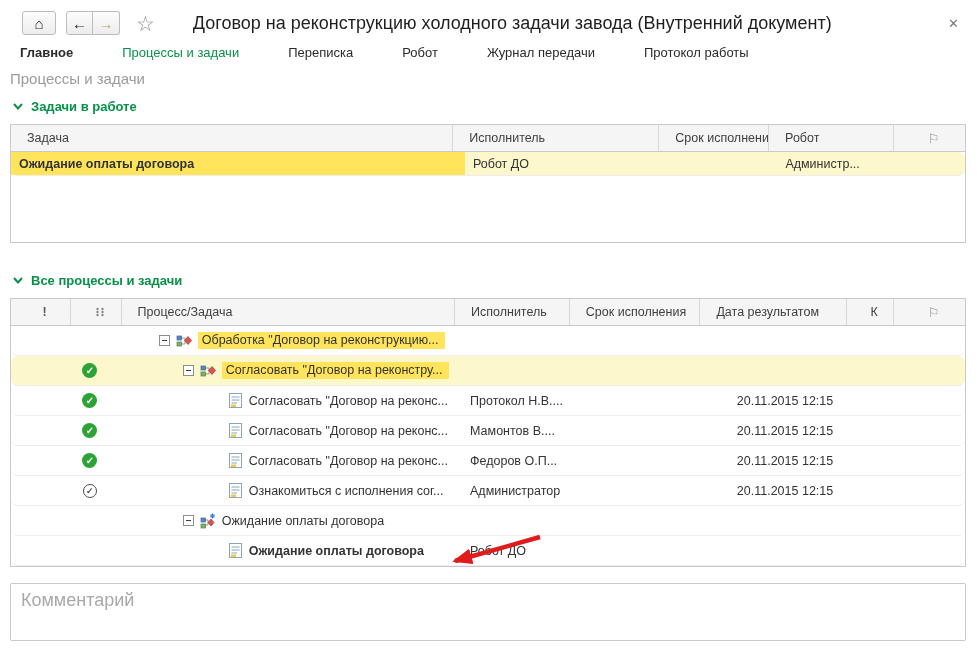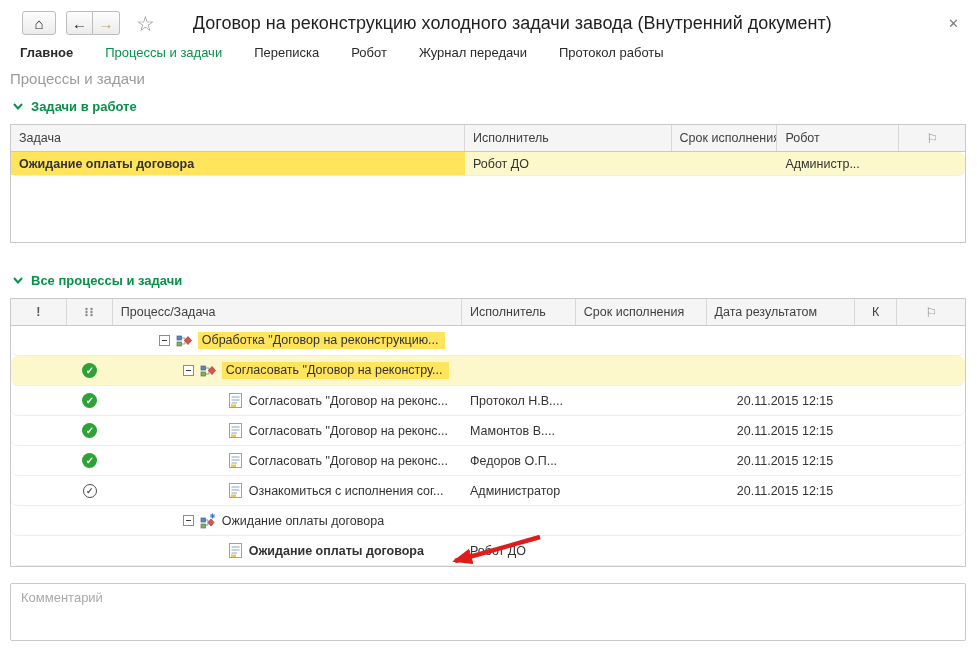--- a/index.html
+++ b/index.html
@@ -18,39 +18,39 @@
   }
   .btn-home { width:34px; font-size:15px; }
   .nav-group { display:flex; margin-left:10px; }
   .btn-back { width:27px; border-radius:3px 0 0 3px; font-size:15px; font-weight:bold; }
   .btn-fwd  { width:27px; border-radius:0 3px 3px 0; border-left:none; font-size:15px; font-weight:bold; color:#bfa85e; }
   .star { margin-left:16px; font-size:21px; color:#8f8f8f; line-height:1; cursor:pointer; }
   .win-title { margin-left:38px; font-size:18px; color:#1f1f1f; white-space:nowrap; overflow:hidden; }
   .win-close { margin-left:auto; color:#7a7a7a; font-size:13px; cursor:pointer; padding:2px 4px; }
 
   
-  .tabs { display:flex; gap:32px; padding:5px 0 9px 20px; font-size:13px; }
+  .tabs { display:flex; gap:49px; padding:5px 0 9px 20px; font-size:13px; }
   .tab { color:#2b2b2b; cursor:pointer; white-space:nowrap; }
   .tab.bold { font-weight:bold; }
   .tab.active { color:#089149; }
 
   .page-title { padding-left:10px; font-size:15px; color:#9b9b9b; margin:1px 0 10px; }
 
   
   .section-hdr { display:flex; align-items:center; gap:8px; padding-left:13px; color:#089149;
                  font-size:13px; font-weight:bold; cursor:pointer; }
   .section-hdr.s1 { margin:12px 0 10px; }
   .section-hdr.s2 { margin:30px 0 10px; }
   .chev { flex:none; width:10px; height:7px; display:inline-block; }
 
   
   .grid { margin-left:10px; width:956px; border:1px solid #c9c9c9; background:#fff; }
   .hdr { display:flex; background:#f5f5f5; border-bottom:1px solid #c9c9c9; color:#3f3f3f; }
   .hdr .hc { display:flex; align-items:center; padding:0 8px; border-right:1px solid #d8d8d8;
-             height:26px; white-space:nowrap; overflow:hidden; }
+             height:26px; white-space:nowrap; overflow:hidden;margin-left:8px; }
   .hdr .hc:last-child { border-right:none; }
   .hc.center { justify-content:center; padding:0; }
 
   .row { display:flex; align-items:center; border-bottom:1px solid #ededed; background:#fff;border-radius:7px; }
   .c { white-space:nowrap; overflow:hidden; display:flex; align-items:center; height:100%; }
   .c.pad { padding-left:8px; }
 
   
   .t1-c1 { width:455px; } .t1-c2 { width:207px; } .t1-c3 { width:106px; }
   .t1-c4 { width:122px; } .t1-c5 { width:66px; }
@@ -91,21 +91,21 @@
                 justify-content:center; font-size:9px; font-weight:bold; }
   .check-gray::before { content:"\2713"; }
 
   .flag-glyph { color:#8f8f8f; font-size:13px; }
   .excl { color:#5a5a5a; font-weight:bold; }
 
   
   .comment-wrap { margin:16px 0 0 10px; }
   .comment-box {
     width:956px; height:58px; border:1px solid #c9c9c9; border-radius:2px; resize:none;
-    font-family:"Liberation Sans", sans-serif; font-size:13px; color:#333; padding:6px 10px;
+    font-family:"Liberation Sans", sans-serif; font-size:18px; color:#333; padding:6px 10px;
     outline:none; display:block;
   }
   .comment-box::placeholder { color:#a9a9a9; }
 
   
   .annot { position:absolute; left:0; top:0; pointer-events:none; }
 </style>
 </head>
 <body>
 

